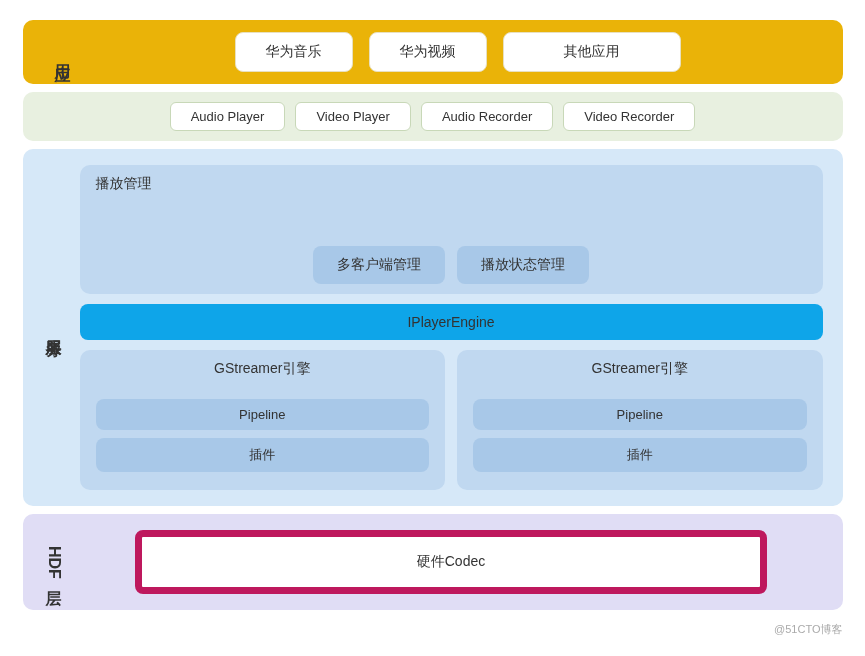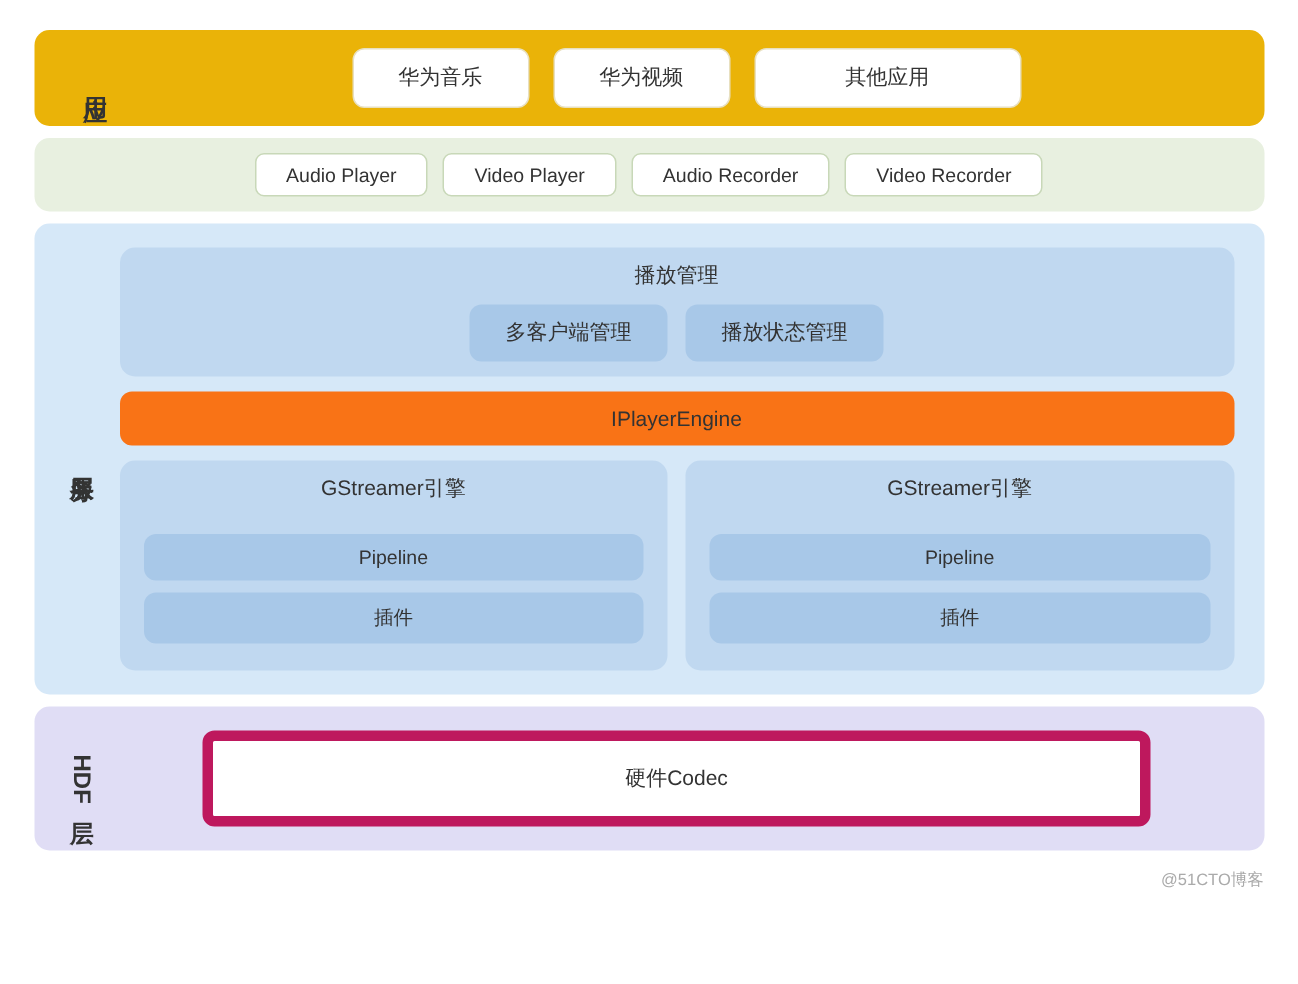--- a/index.html
+++ b/index.html
@@ -99,42 +99,43 @@
       gap: 10px;
     }
 
     
     .play-management {
       background: #c0d8f0;
       border-radius: 10px;
       padding: 10px 16px;
     }
     .play-management-title {
-      text-align: center;
+      text-align: left;
       font-size: 14px;
       color: #333;
       margin-bottom: 10px;
     }
     .play-management-items {
       display: flex;
       gap: 12px;
       justify-content: center;
     }
     .service-box {
       background: #a8c8e8;
       border-radius: 8px;
       padding: 10px 24px;
       font-size: 14px;
       color: #333;
       text-align: center;
+      margin-top: 43px;
     }
 
     
     .iplayerengine {
-      background: #f97316;
+      background: #0ea5e9;
       border-radius: 8px;
       padding: 10px 16px;
       text-align: center;
       font-size: 14px;
       color: #333;
     }
 
     
     .engines-row {
       display: flex;

